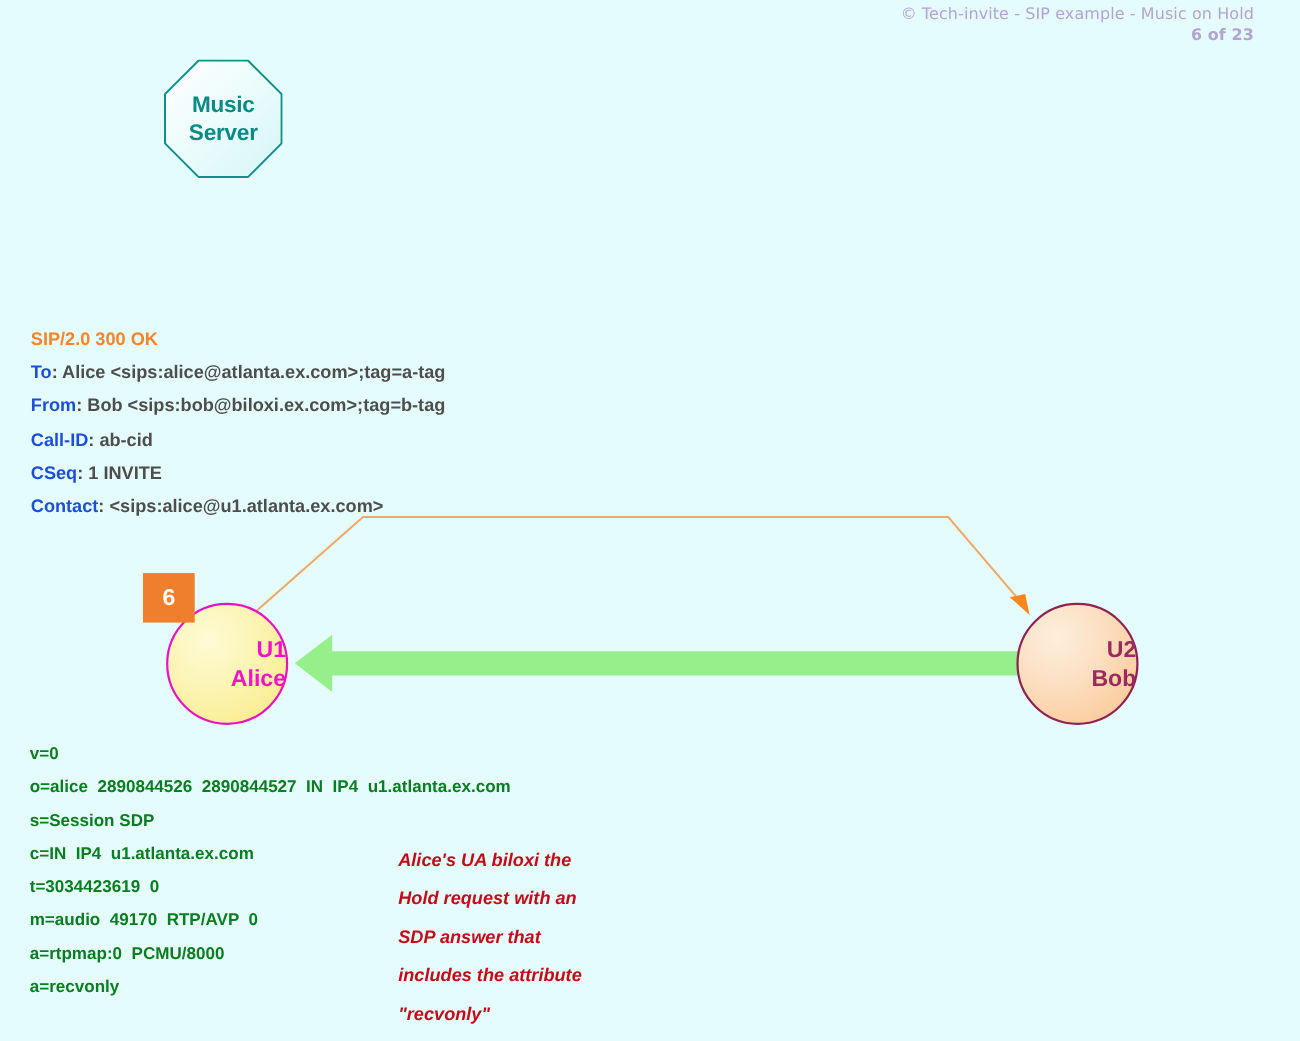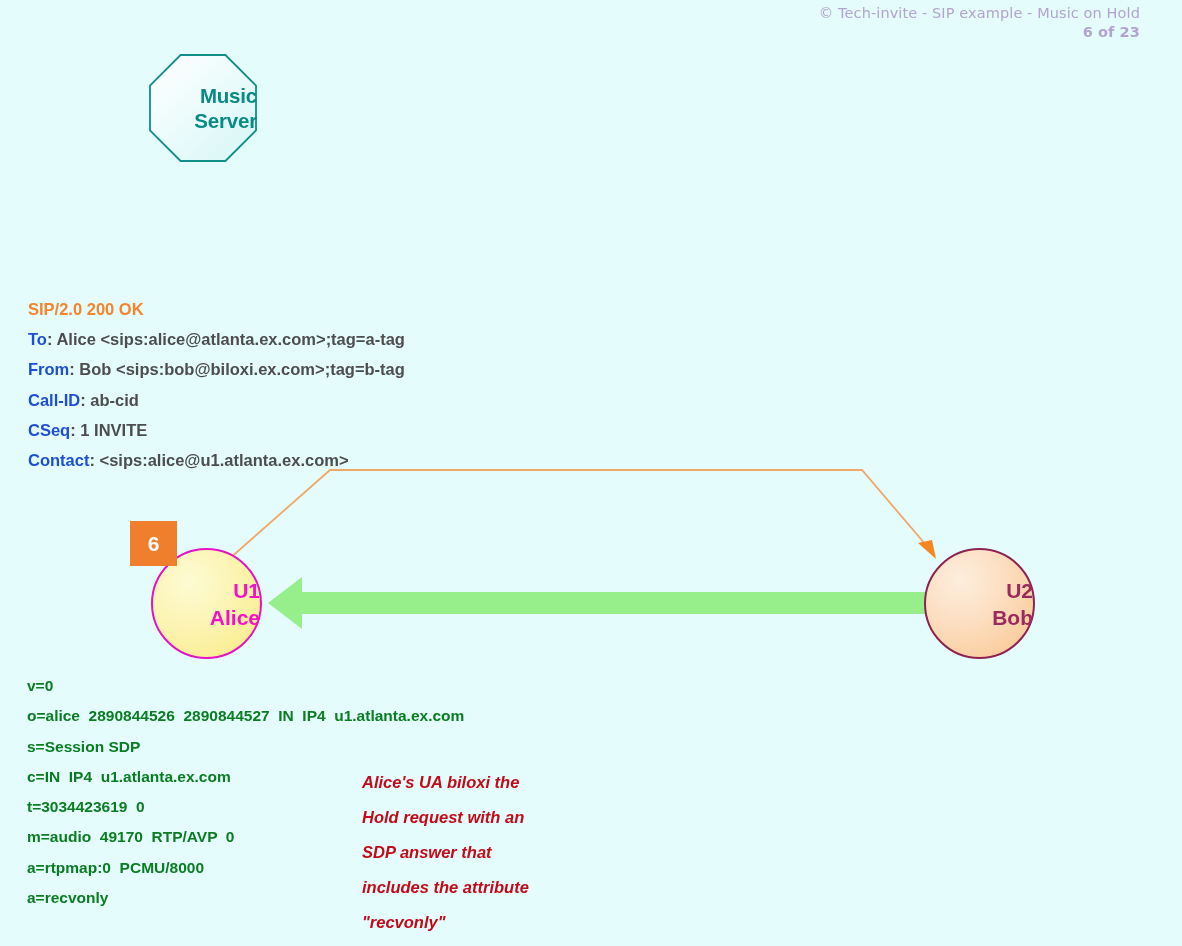--- a/index.html
+++ b/index.html
@@ -44,21 +44,21 @@
     height: 108px;
   }
   .octagon-wrap svg { display: block; }
   .octagon-label {
     position: absolute;
     left: 0; top: 0;
     width: 108px;
     height: 108px;
     display: flex;
     flex-direction: column;
-    align-items: flex-end;
+    align-items: center;
     justify-content: center;
     color: #088b84;
     font-weight: bold;
     font-size: 20.5px;
     line-height: 25px;
     letter-spacing: -0.2px;
   }
 
   
   .sip-block {
@@ -177,21 +177,21 @@
       </defs>
       <polygon points="31.6,1 76.4,1 107,31.6 107,76.4 76.4,107 31.6,107 1,76.4 1,31.6" fill="url(#octGrad)" stroke="#0f8f88" stroke-width="1.8"></polygon>
     </svg>
     <div class="octagon-label">
       <span>Music</span>
       <span>Server</span>
     </div>
   </div>
 
   <div class="sip-block">
-    <div class="sip-status">SIP/2.0 200 OK</div>
+    <div class="sip-status">SIP/2.0 300 OK</div>
 
     <div class="sip-line">
       <span class="hname">To</span><span class="hval">: </span><span class="hval">Alice &lt;sips:alice@atlanta.ex.com&gt;;tag=a-tag</span>
     </div>
 
     <div class="sip-line">
       <span class="hname">From</span><span class="hval">: </span><span class="hval">Bob &lt;sips:bob@biloxi.ex.com&gt;;tag=b-tag</span>
     </div>
 
     <div class="sip-line">

